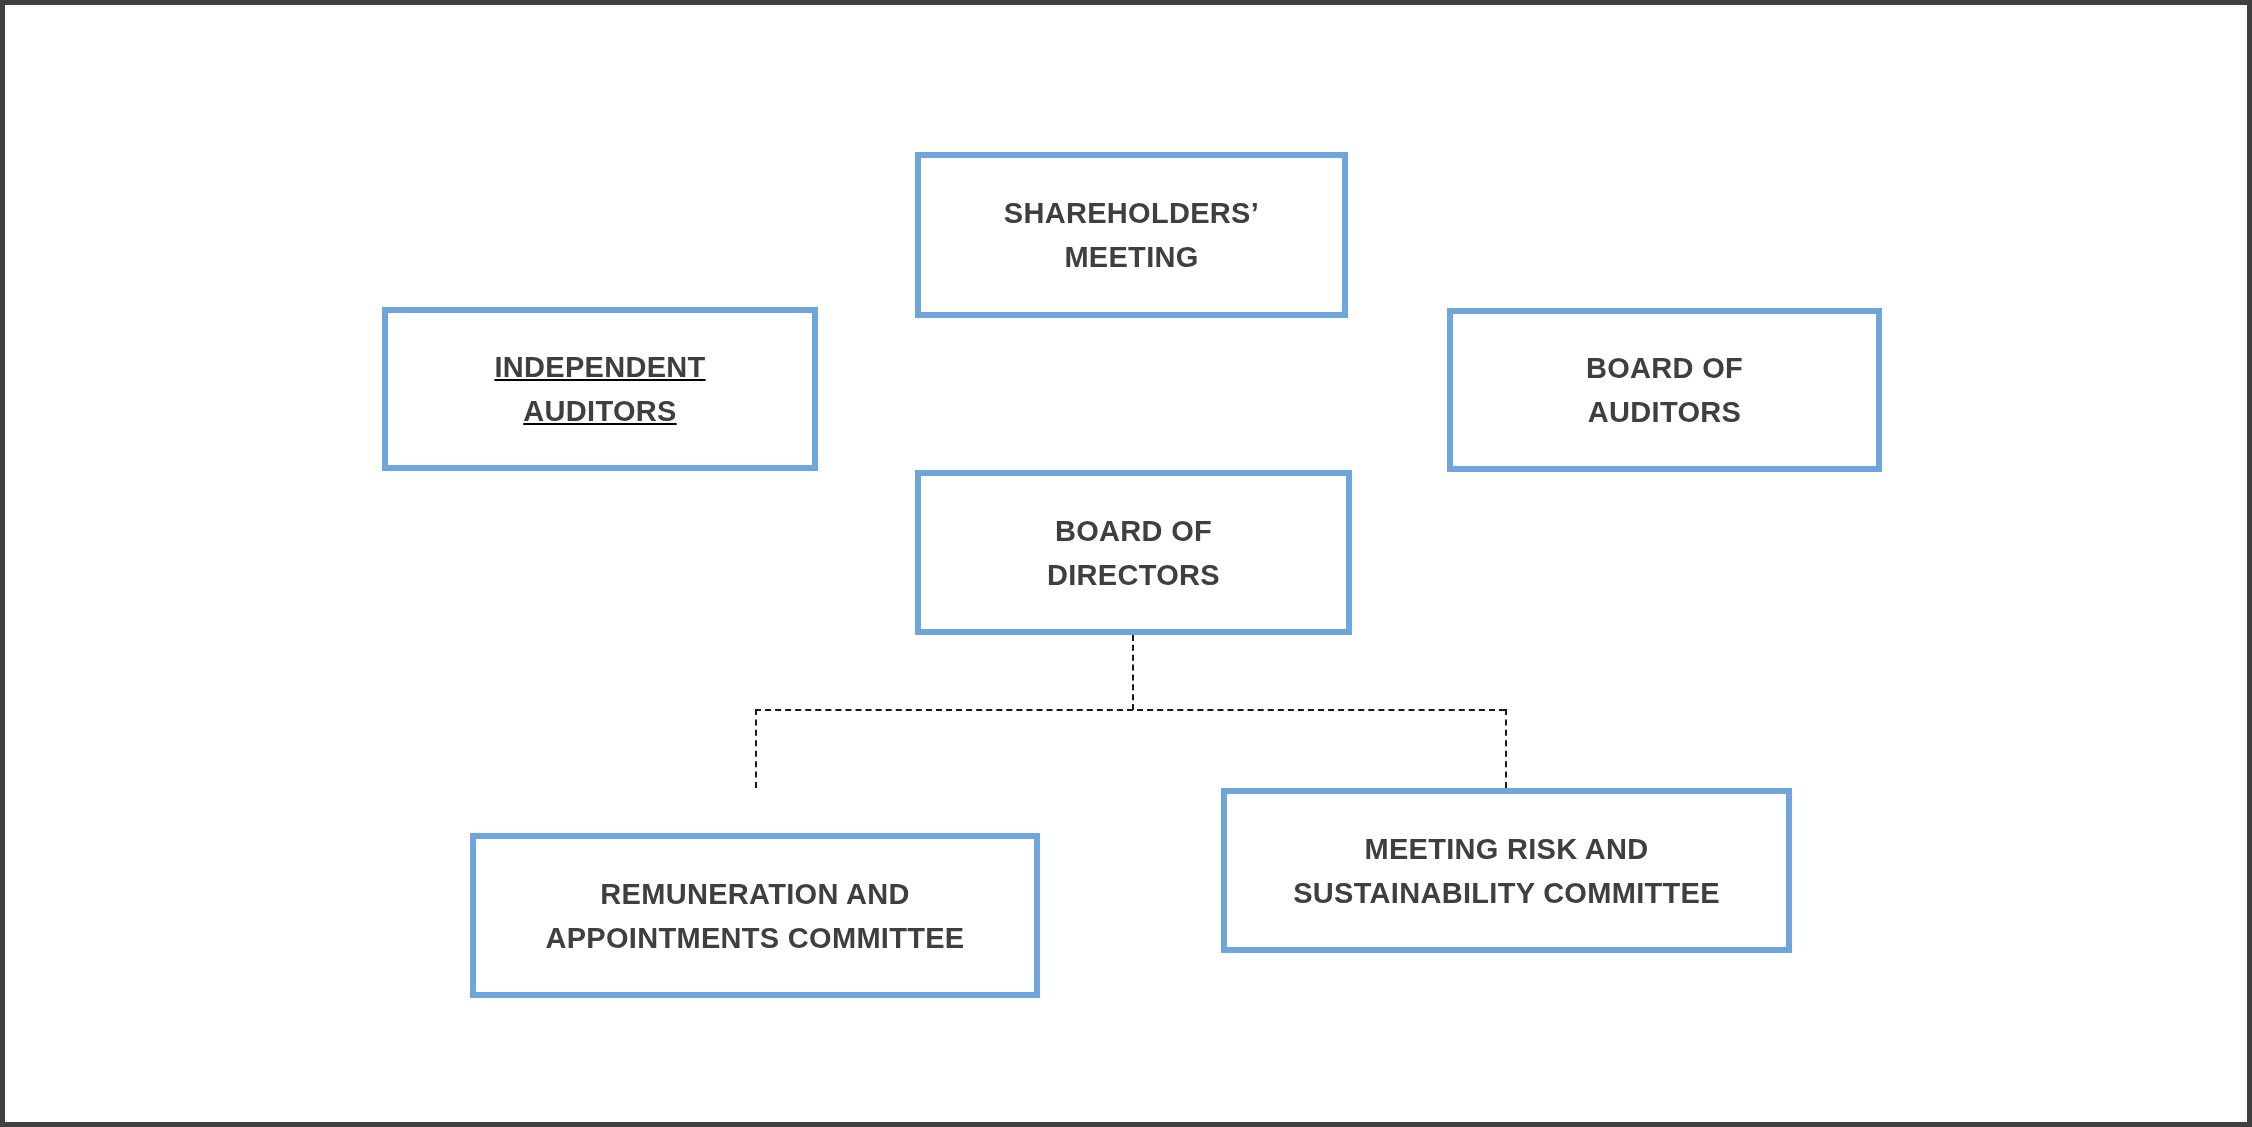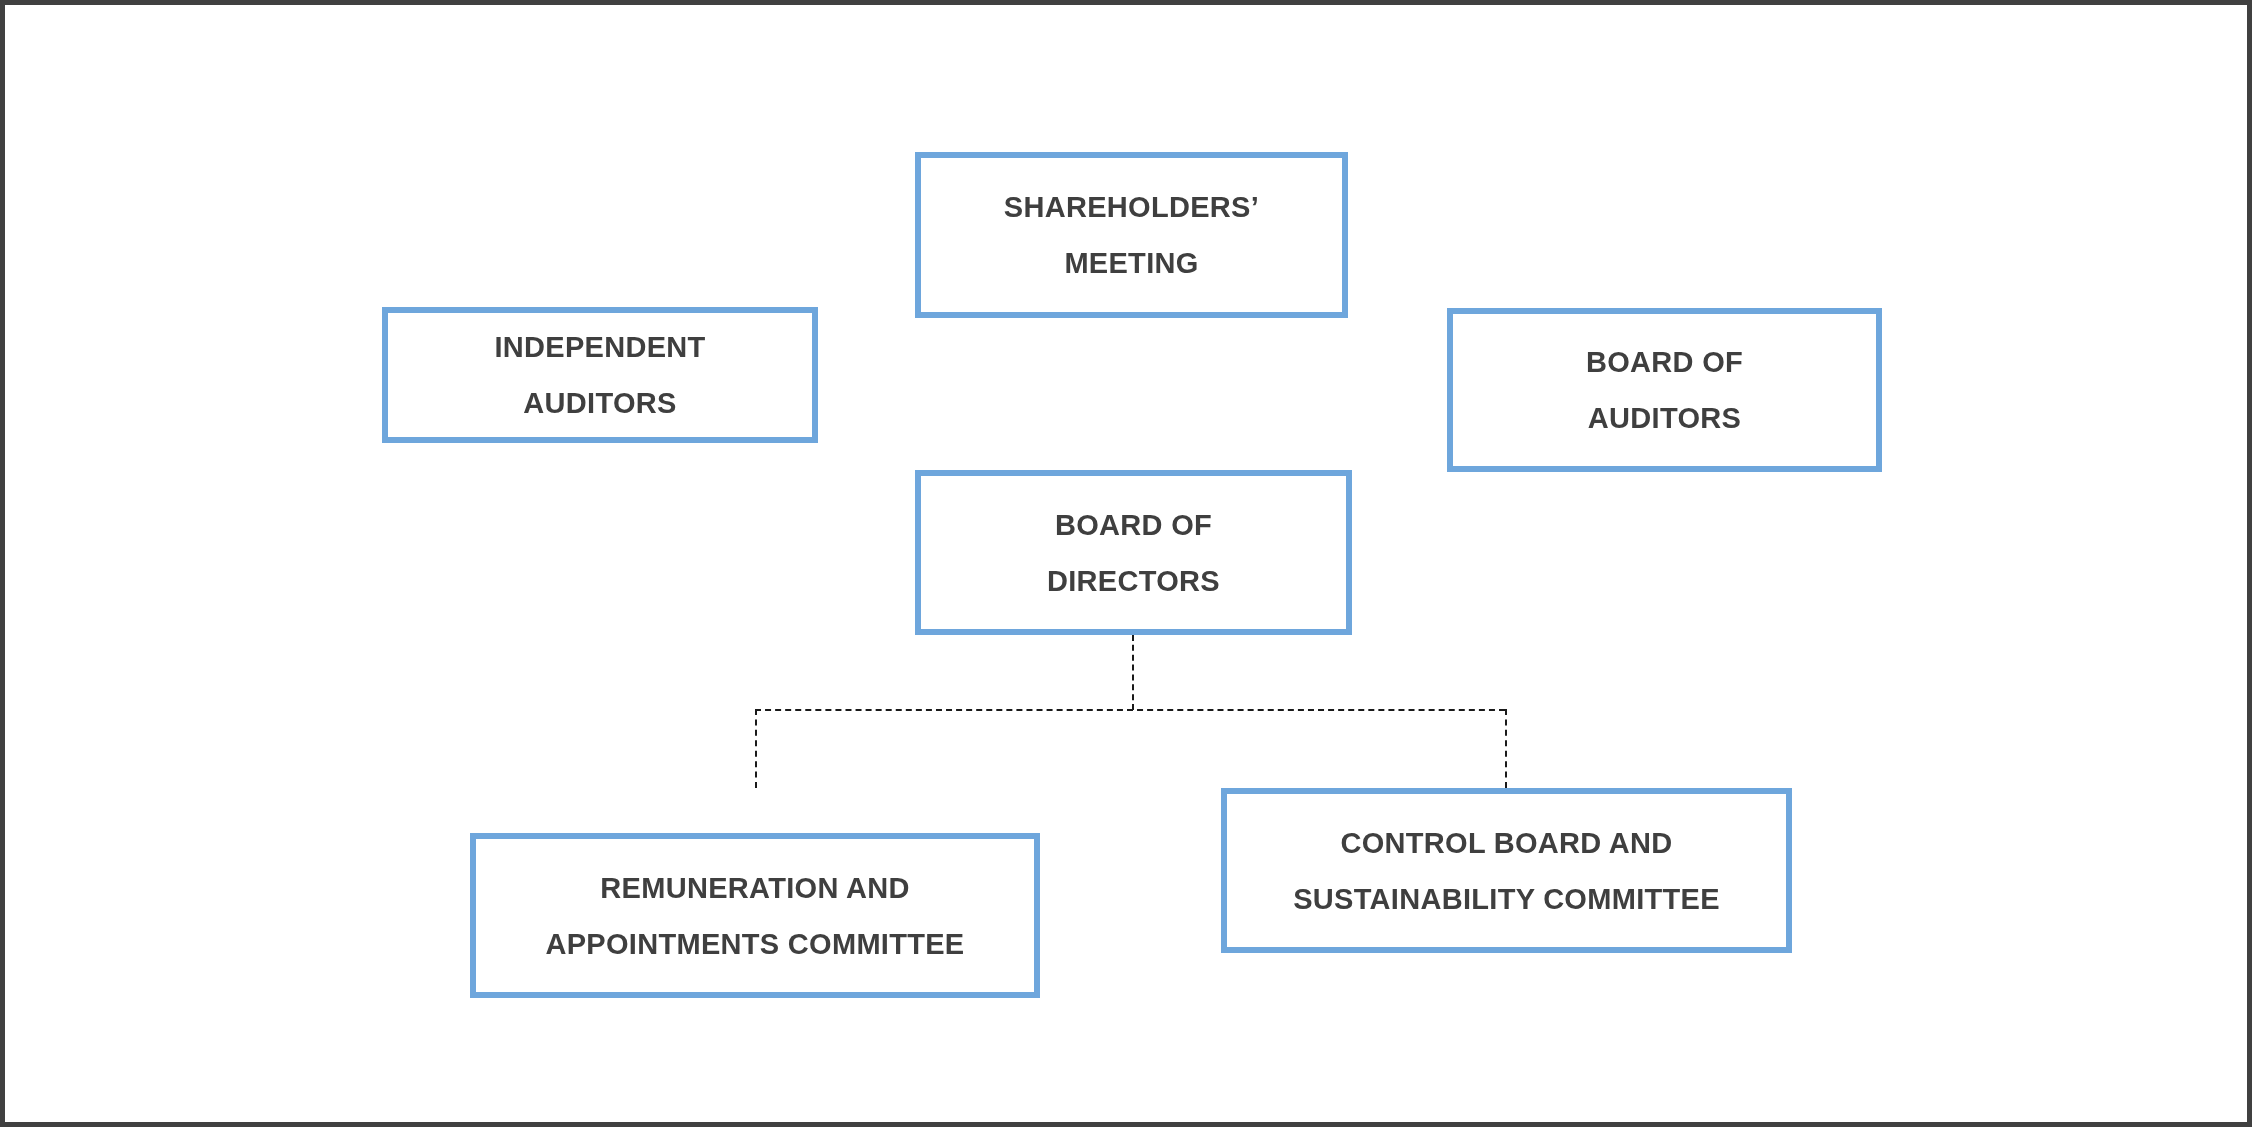--- a/index.html
+++ b/index.html
@@ -24,27 +24,27 @@
     background: #ffffff;
     display: flex;
     align-items: center;
     justify-content: center;
     text-align: center;
   }
   .node-label {
     white-space: pre-line;
     font-weight: bold;
     font-size: 29px;
-    line-height: 56px;
+    line-height: 44px;
     color: #3F3F3F;
     letter-spacing: 0.3px;
   }
   
   .node-shareholders   { left: 910px;  top: 147px; width: 433px; height: 166px; }
-  .node-independent    { left: 377px;  top: 302px; width: 436px; height: 136px; }
+  .node-independent    { left: 377px;  top: 302px; width: 436px; height: 164px; text-decoration: underline; }
   .node-boardauditors  { left: 1442px; top: 303px; width: 435px; height: 164px; }
   .node-boarddirectors { left: 910px;  top: 465px; width: 437px; height: 165px; }
   .node-remuneration   { left: 465px;  top: 783px; width: 570px; height: 165px; margin-top: 45px; }
   .node-controlrisk    { left: 1216px; top: 783px; width: 571px; height: 165px; }
   
   .connector { position: absolute; }
   .conn-v { border-left: 2px dashed #1A1A1A; width: 0; }
   .conn-h { border-top: 2px dashed #1A1A1A; height: 0; }
   .conn-stem   { left: 1127px; top: 630px; height: 75px; }
   .conn-cross  { left: 750px;  top: 704px; width: 750px; }
@@ -75,21 +75,21 @@
     <span class="node-label">BOARD OF
 DIRECTORS</span>
   </div>
 
   <div class="node node-remuneration">
     <span class="node-label">REMUNERATION AND
 APPOINTMENTS COMMITTEE</span>
   </div>
 
   <div class="node node-controlrisk">
-    <span class="node-label">CONTROL BOARD AND
+    <span class="node-label">MEETING RISK AND
 SUSTAINABILITY COMMITTEE</span>
   </div>
 
   <div class="connector conn-v conn-stem"></div>
   <div class="connector conn-h conn-cross"></div>
   <div class="connector conn-v conn-left"></div>
   <div class="connector conn-v conn-right"></div>
 
 </div>
 

